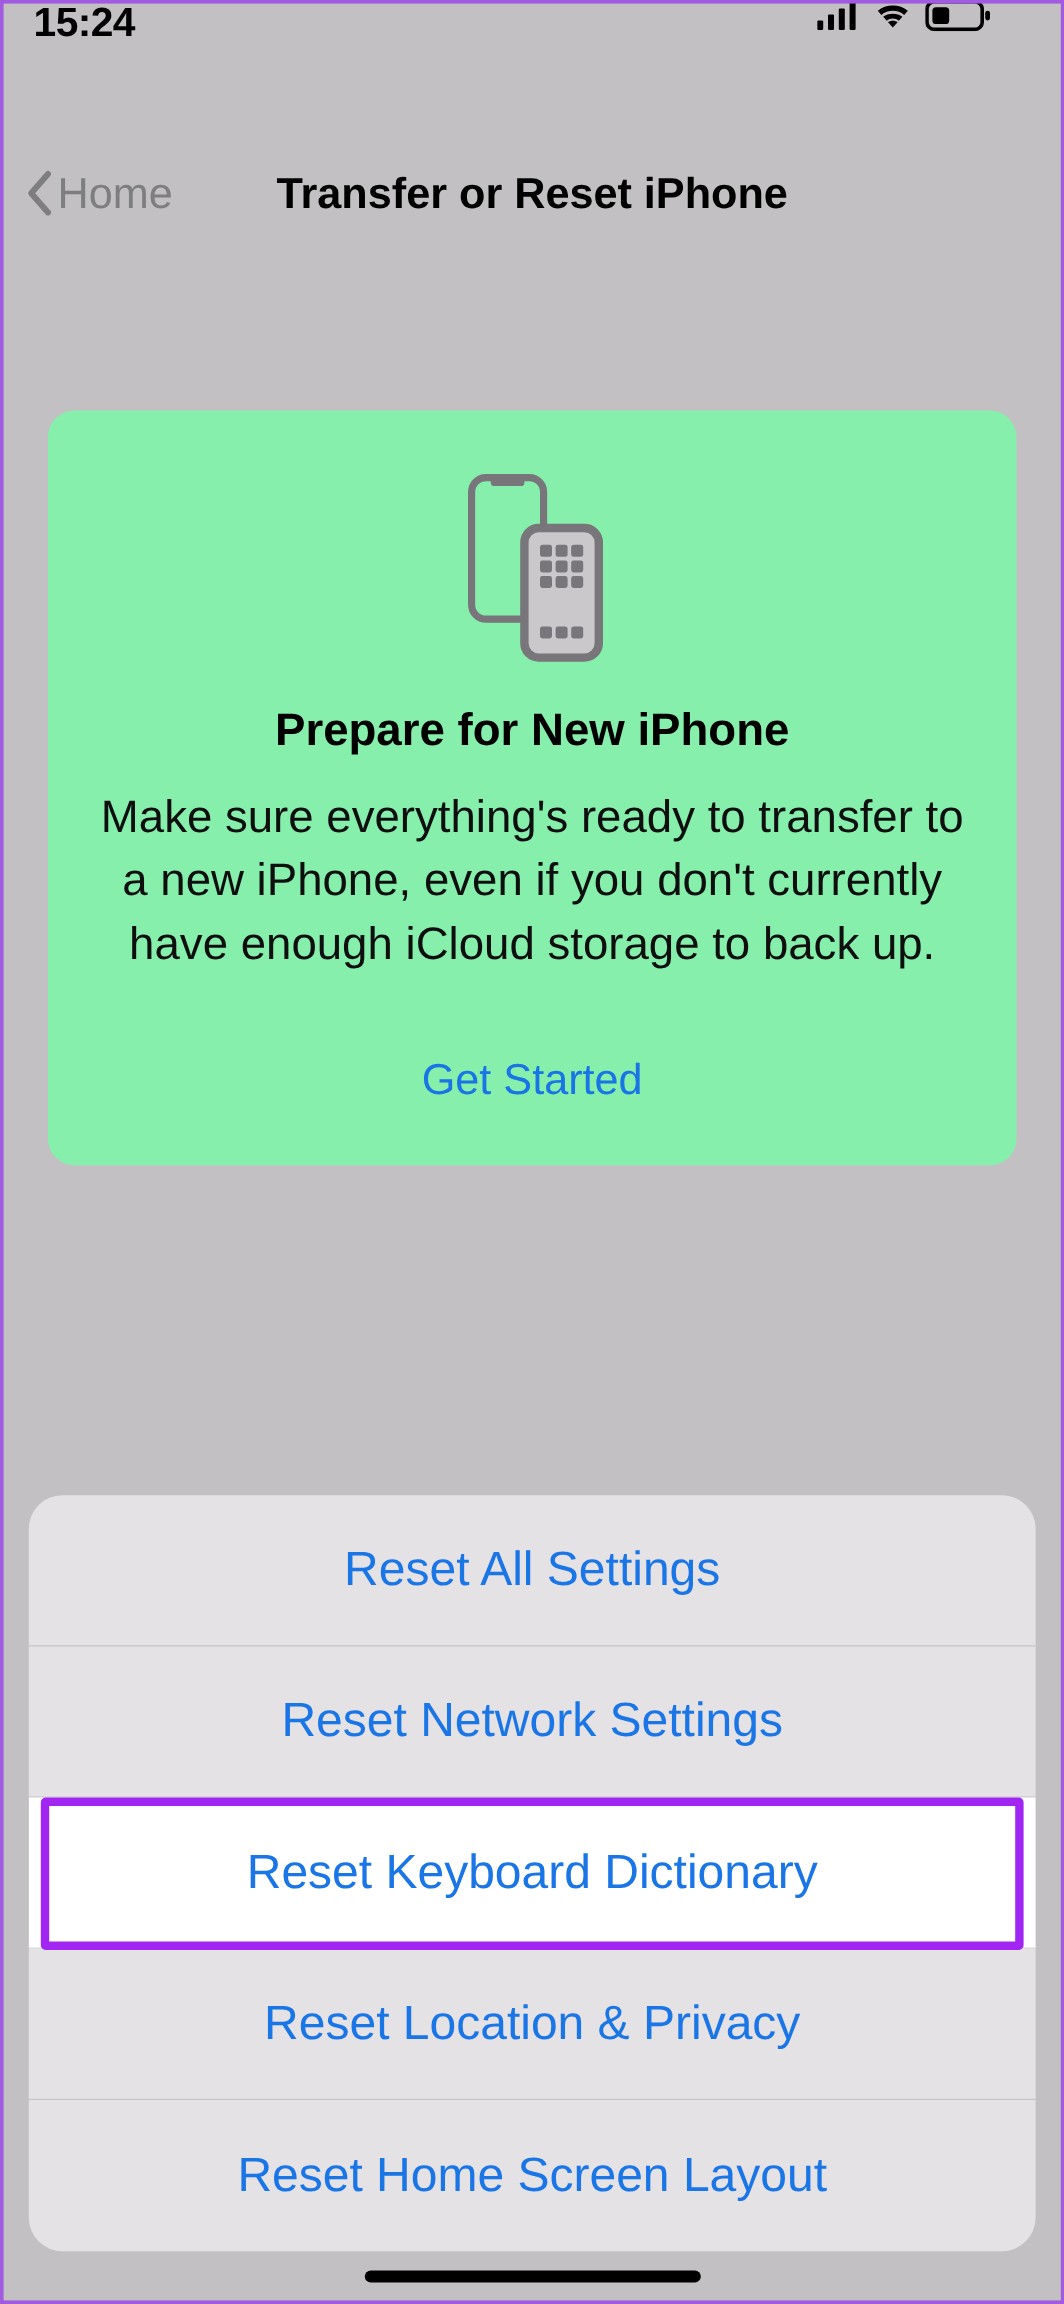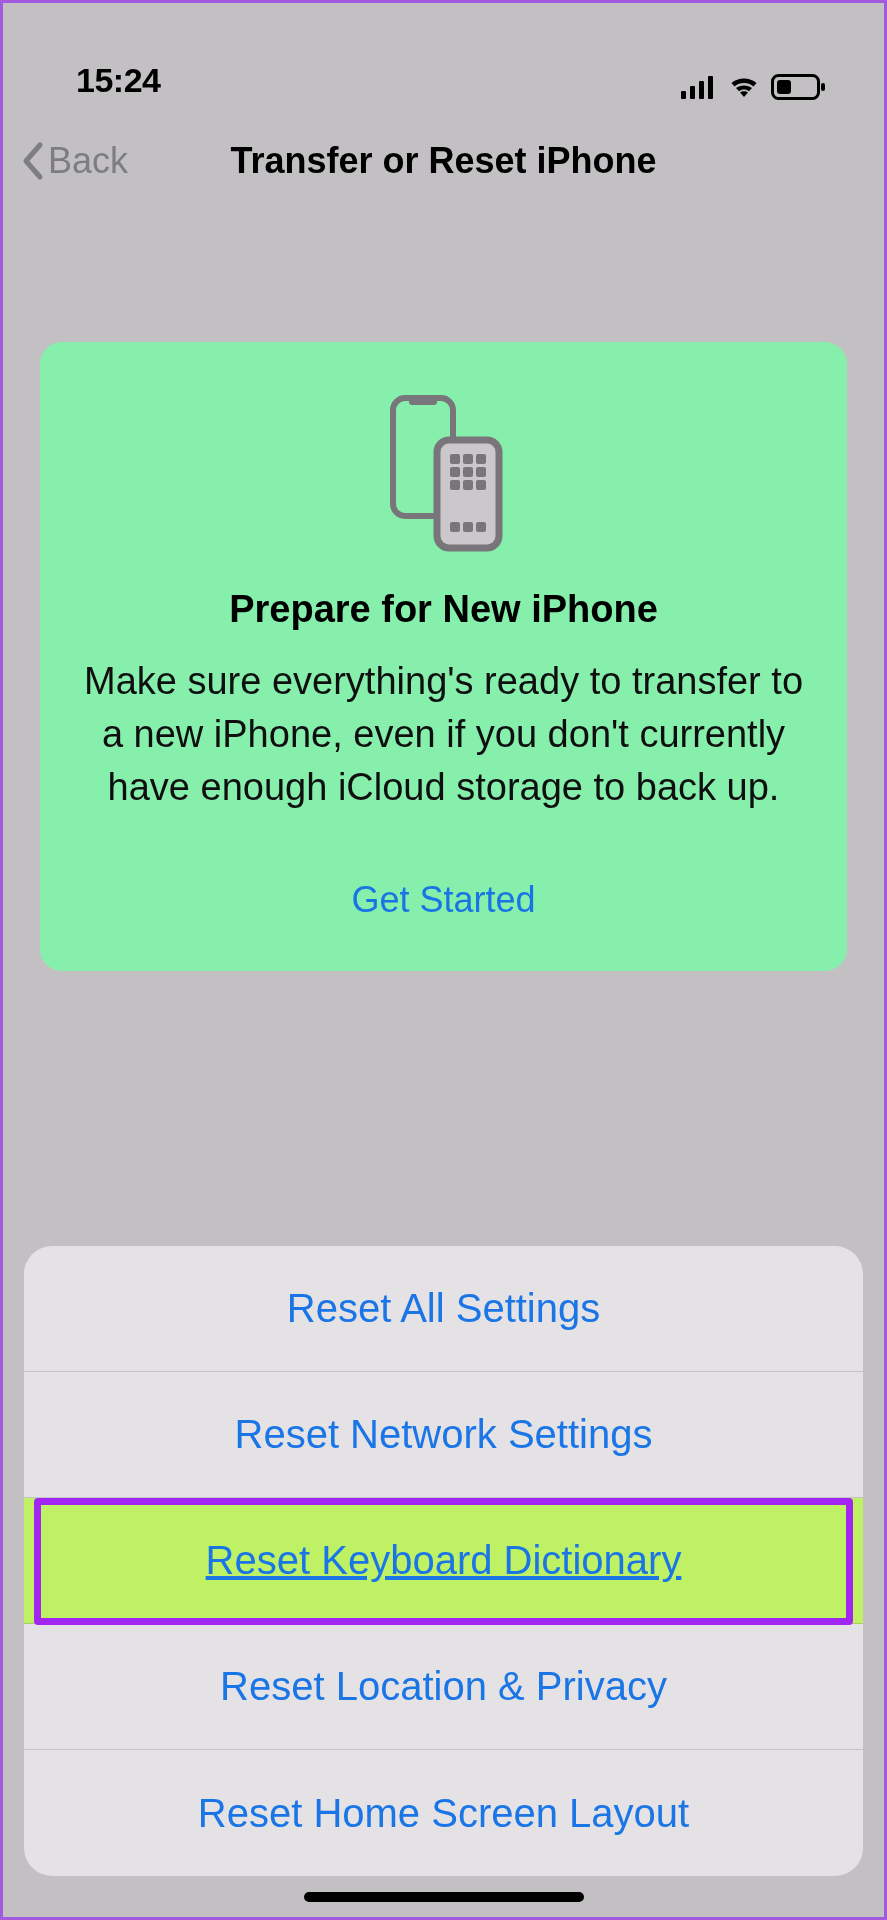--- a/index.html
+++ b/index.html
@@ -14,23 +14,23 @@
     .frame {
       position: absolute;
       inset: 0;
       border: 3px solid #a25be0;
       pointer-events: none;
       z-index: 100;
     }
     .status-bar {
       height: 100px;
       display: flex;
-      align-items: flex-end;
+      align-items: flex-start;
       justify-content: space-between;
-      padding: 0 60px 0 76px;
+      padding: 0 60px 0 28px;
     }
     .time {
       font-size: 34px;
       font-weight: 600;
       color: #000;
       letter-spacing: -0.5px;
     }
     .status-icons {
       display: flex;
       align-items: center;
@@ -115,22 +115,21 @@
       font-weight: 400;
       color: #1a75e6;
       cursor: pointer;
       border-bottom: 1px solid rgba(120,118,122,0.3);
       position: relative;
     }
     .sheet-item:last-child {
       border-bottom: none;
     }
     .sheet-item.highlighted {
-      background: #bef264;
-      text-decoration: underline;
+      background: #ffffff;
     }
     .highlight-box {
       position: absolute;
       border: 7px solid #a226f2;
       border-radius: 4px;
       top: 0px;
       left: 10px;
       right: 10px;
       bottom: -2px;
       pointer-events: none;
@@ -192,21 +191,21 @@
   </div>
 </div>
 
 <div class="nav-bar">
   <div class="back-button">
     <span>
       <svg class="back-chevron" width="24" height="40" viewBox="0 0 24 40">
         <polyline points="20,4 6,20 20,36" stroke="#7e7e80" stroke-width="5" fill="none" stroke-linecap="round" stroke-linejoin="round"></polyline>
       </svg>
     </span>
-    <span class="back-label">Back</span>
+    <span class="back-label">Home</span>
   </div>
   <div class="page-title">Transfer or Reset iPhone</div>
 </div>
 
 <div class="card">
   <div class="card-icon">
     <svg width="130" height="160" viewBox="0 0 130 160" style="margin:0 auto;">
       <rect x="14" y="6" width="60" height="118" rx="12" stroke="#78767a" stroke-width="6" fill="none"></rect>
       <rect x="30" y="6" width="28" height="7" rx="3" fill="#78767a"></rect>
       <rect x="58" y="48" width="62" height="108" rx="12" stroke="#78767a" stroke-width="7" fill="#cac8cb"></rect>

